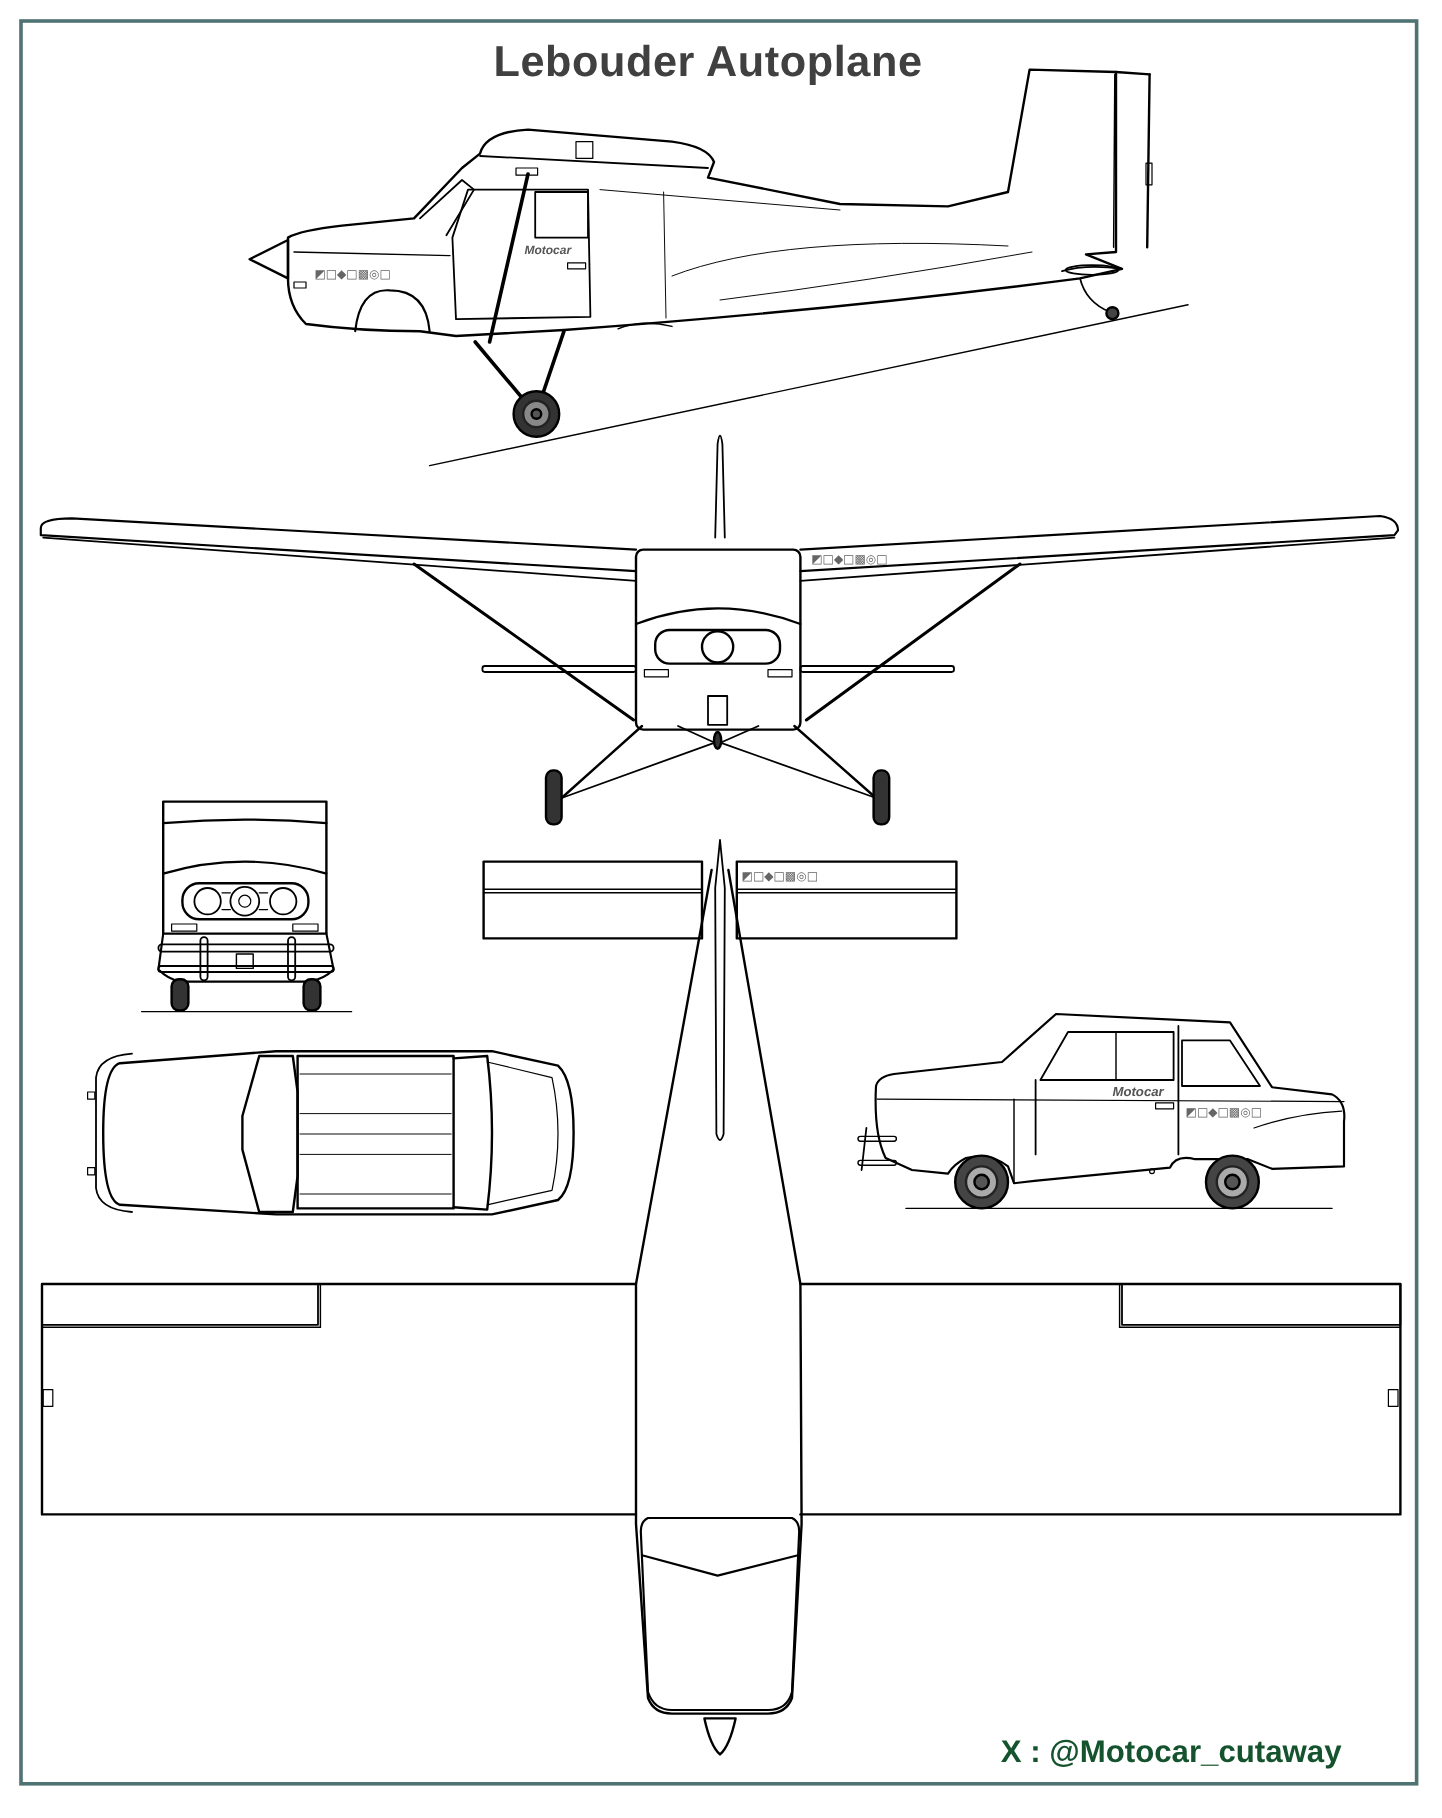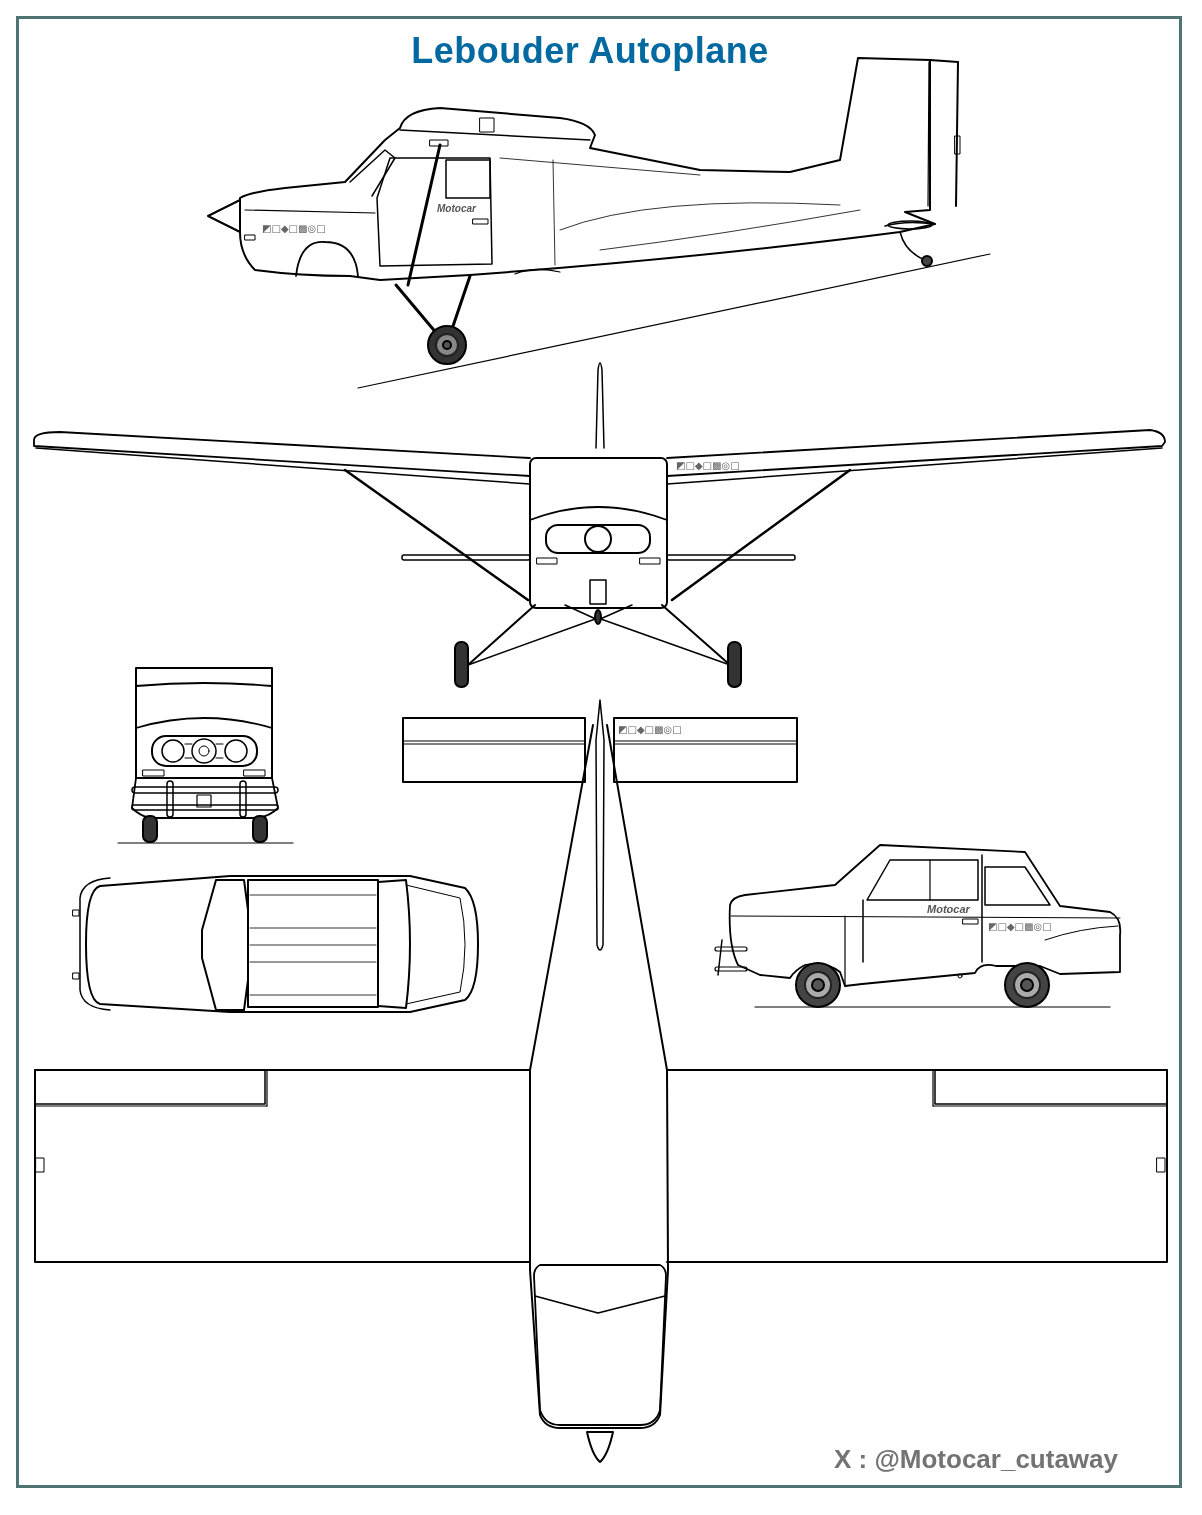--- a/index.html
+++ b/index.html
@@ -4,26 +4,26 @@
 <style>
   html, body { margin: 0; padding: 0; background: #ffffff; }
   body { width: 1202px; height: 1515px; position: relative; overflow: hidden; }
   .frame {
     position: absolute; left: 16px; top: 16px; width: 1166px; height: 1472px;
     border: 3px solid #4f7272; box-sizing: border-box; background: #fff;
   }
   .title {
     position: absolute; left: 0; top: 30px; width: 1180px; text-align: center;
     font-family: "Liberation Sans", sans-serif; font-weight: bold; font-size: 36px;
-    color: #0369a1; letter-spacing: 0.5px;
+    color: #404040; letter-spacing: 0.5px;
   }
   .credit {
     position: absolute; left: 834px; top: 1444px;
     font-family: "Liberation Sans", sans-serif; font-weight: bold; font-size: 26px;
-    color: #737373;
+    color: #14532d;
   }
   svg.drawing { position: absolute; left: 0; top: 0; }
   .lbl { font-family: "Liberation Sans", sans-serif; font-style: italic; font-weight: bold; fill: #555; }
   .reg { font-family: "DejaVu Sans", sans-serif; fill: #666; font-weight: bold; }
 </style>
 </head>
 <body>
 
 <div class="frame"></div>
 

